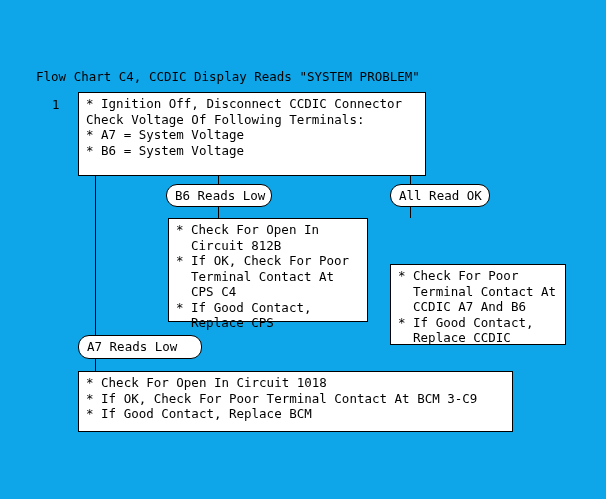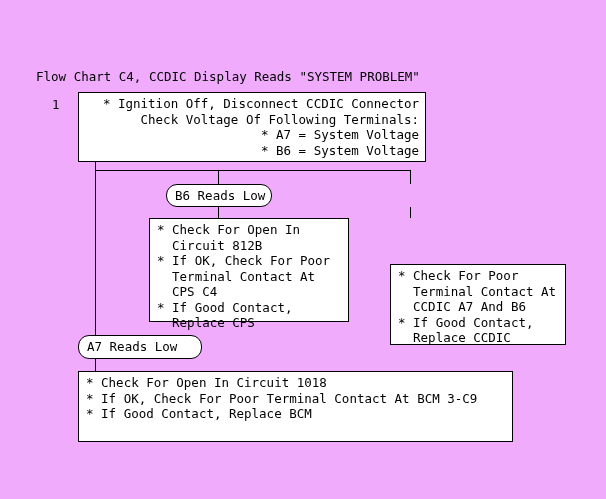--- a/index.html
+++ b/index.html
@@ -4,21 +4,21 @@
 <style>
   html, body {
     margin: 0;
     padding: 0;
     background: #ffffff;
   }
   #page {
     position: relative;
     width: 606px;
     height: 499px;
-    background: #f0abfc;
+    background: #0ea5e9;
     overflow: hidden;
     font-family: "DejaVu Sans Mono", "Liberation Mono", monospace;
     color: #000000;
   }
   .chart-title {
     position: absolute;
     left: 36px;
     top: 69px;
     font-size: 12.5px;
     line-height: 15px;
@@ -59,55 +59,56 @@
 </style>
 </head>
 <body>
 
 <div id="page">
 
   <div class="chart-title">Flow Chart C4, CCDIC Display Reads "SYSTEM PROBLEM"</div>
 
   <div class="step-number">1</div>
 
-  <div class="node" style="left:78px; top:92px; width:348px; height:70px;text-align:right;">* Ignition Off, Disconnect CCDIC Connector
+  <div class="node" style="left:78px; top:92px; width:348px; height:84px;">* Ignition Off, Disconnect CCDIC Connector
 Check Voltage Of Following Terminals:
 * A7 = System Voltage
 * B6 = System Voltage</div>
 
   <div class="line vline" style="left:95px; top:162px; width:1px; height:173px;"></div>
 
   <div class="line hline" style="left:95px; top:170px; width:316px; height:1px;"></div>
 
   <div class="line vline" style="left:218px; top:170px; width:1px; height:14px;"></div>
 
   <div class="line vline" style="left:410px; top:170px; width:1px; height:14px;"></div>
 
   <div class="node label-node" style="left:166px; top:184px; width:106px; height:23px;">B6 Reads Low</div>
 
+  <div class="node label-node" style="left:390px; top:184px; width:100px; height:23px;">All Read OK</div>
 
   <div class="line vline" style="left:218px; top:207px; width:1px; height:11px;"></div>
 
   <div class="line vline" style="left:410px; top:207px; width:1px; height:11px;"></div>
 
-  <div class="node" style="left:149px; top:218px; width:200px; height:104px;">* Check For Open In
+  <div class="node" style="left:168px; top:218px; width:200px; height:104px;">* Check For Open In
   Circuit 812B
 * If OK, Check For Poor
   Terminal Contact At
   CPS C4
 * If Good Contact,
   Replace CPS</div>
 
   <div class="node" style="left:390px; top:218px; width:176px; height:81px;margin-top:46px;">* Check For Poor
   Terminal Contact At
   CCDIC A7 And B6
 * If Good Contact,
   Replace CCDIC</div>
 
   <div class="node label-node" style="left:78px; top:335px; width:124px; height:24px;">A7 Reads Low</div>
 
   <div class="line vline" style="left:95px; top:359px; width:1px; height:12px;"></div>
 
-  <div class="node" style="left:78px; top:371px; width:435px; height:71px;">* Check For Open In Circuit 1018
+  <div class="node" style="left:78px; top:371px; width:435px; height:61px;">* Check For Open In Circuit 1018
 * If OK, Check For Poor Terminal Contact At BCM 3-C9
 * If Good Contact, Replace BCM</div>
 
 </div>
 
 </body></html>

